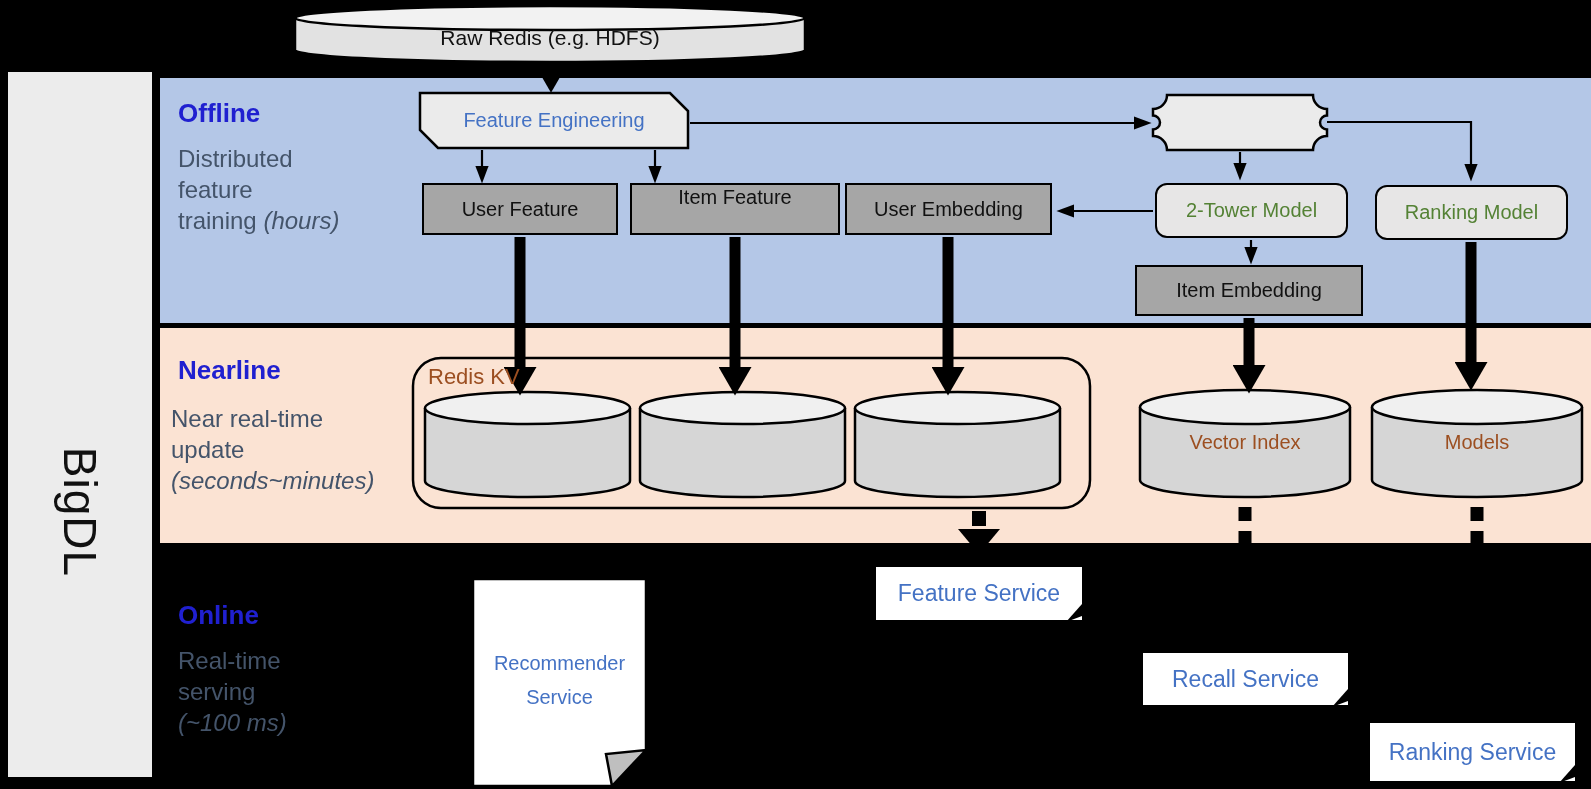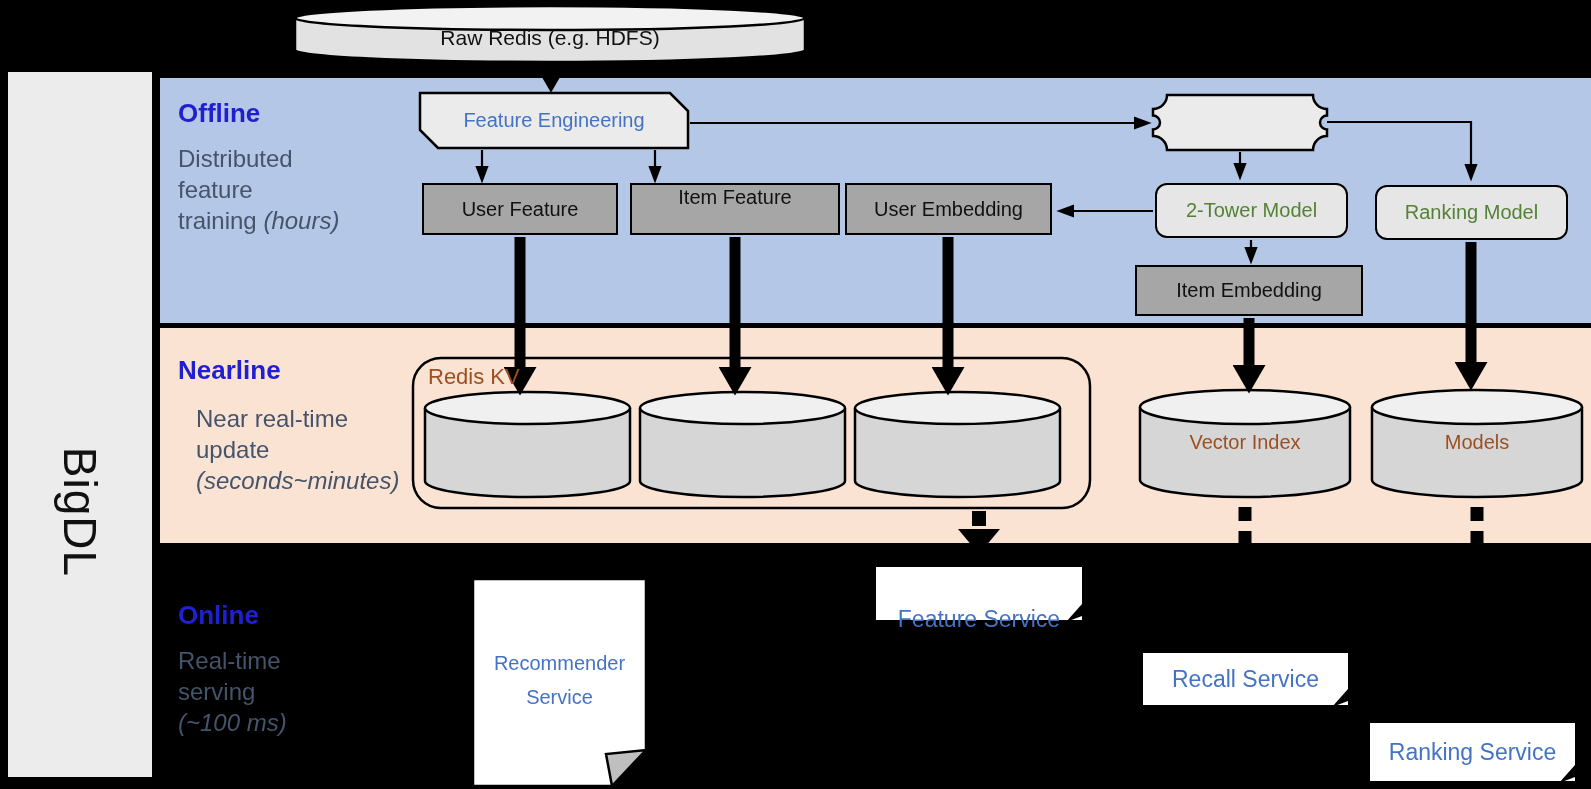--- a/index.html
+++ b/index.html
@@ -128,21 +128,21 @@
   </svg>
 
   <div class="lane-title" style="left:178px;top:98px;">Offline</div>
   <div class="lane-desc" style="left:178px;top:143px;width:250px;">
     <span>Distributed</span>
     <span>feature</span>
     <span class="lastline"><span>training</span> <span class="it">(hours)</span></span>
   </div>
 
   <div class="lane-title" style="left:178px;top:355px;">Nearline</div>
-  <div class="lane-desc" style="left:196px;top:403px;width:260px;">
+  <div class="lane-desc" style="left:171px;top:403px;width:260px;">
     <span>Near real-time</span>
     <span>update</span>
     <span class="it">(seconds~minutes)</span>
   </div>
 
   <div class="lane-title" style="left:178px;top:600px;">Online</div>
   <div class="lane-desc" style="left:178px;top:645px;width:220px;">
     <span>Real-time</span>
     <span>serving</span>
     <span class="it">(~100 ms)</span>
@@ -163,17 +163,17 @@
   <div class="node-label" style="left:845px;top:183px;width:207px;height:52px;">User Embedding</div>
   <div class="node-label green-t" style="left:1155px;top:183px;width:193px;height:55px;">2-Tower Model</div>
   <div class="node-label green-t" style="left:1375px;top:185px;width:193px;height:55px;">Ranking Model</div>
   <div class="node-label" style="left:1135px;top:265px;width:228px;height:51px;">Item Embedding</div>
 
   <div class="node-label brown-t" style="left:428px;top:362px;width:120px;height:30px;font-size:22px;justify-content:flex-start;">Redis KV</div>
   <div class="node-label brown-t" style="left:1140px;top:422px;width:210px;height:40px;">Vector Index</div>
   <div class="node-label brown-t" style="left:1372px;top:422px;width:210px;height:40px;">Models</div>
 
   <div class="node-label blue-t" style="left:473px;top:630px;width:173px;height:100px;line-height:34px;">Recommender Service</div>
-  <div class="node-label blue-t" style="left:876px;top:567px;width:206px;height:53px;font-size:23px;margin-top:26px;">Feature Service</div>
+  <div class="node-label blue-t" style="left:876px;top:567px;width:206px;height:53px;font-size:23px;">Feature Service</div>
   <div class="node-label blue-t" style="left:1143px;top:653px;width:205px;height:52px;font-size:23px;">Recall Service</div>
   <div class="node-label blue-t" style="left:1370px;top:723px;width:205px;height:58px;font-size:23px;">Ranking Service</div>
 
 </div>
 
 </body></html>

